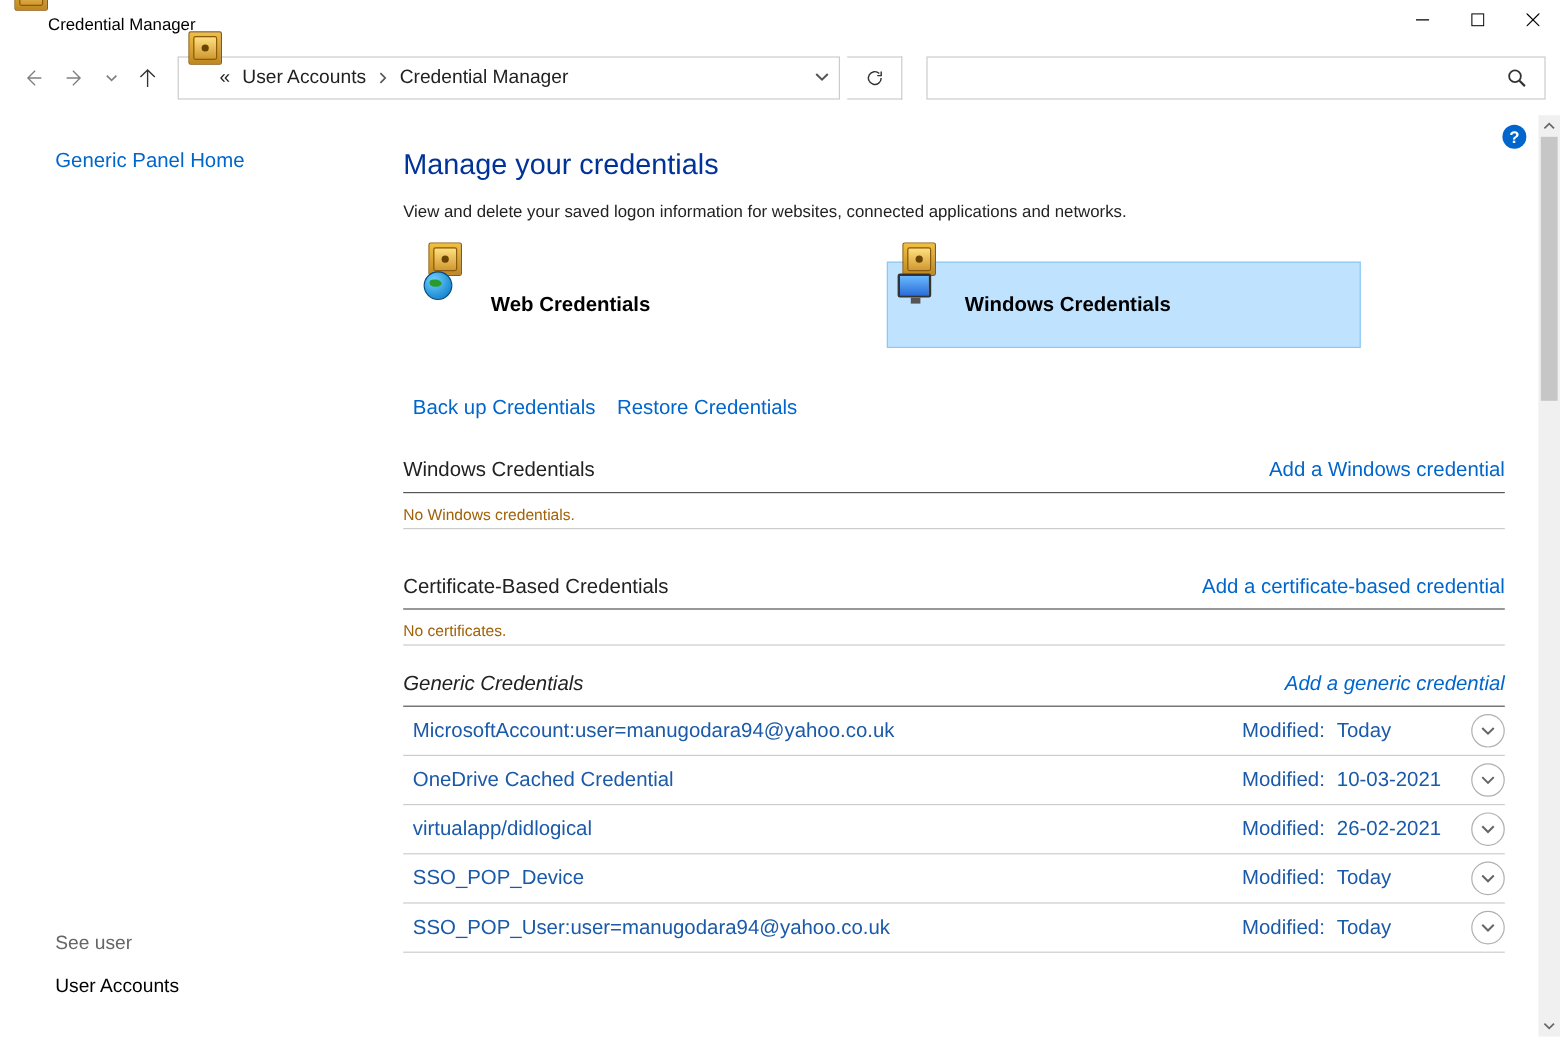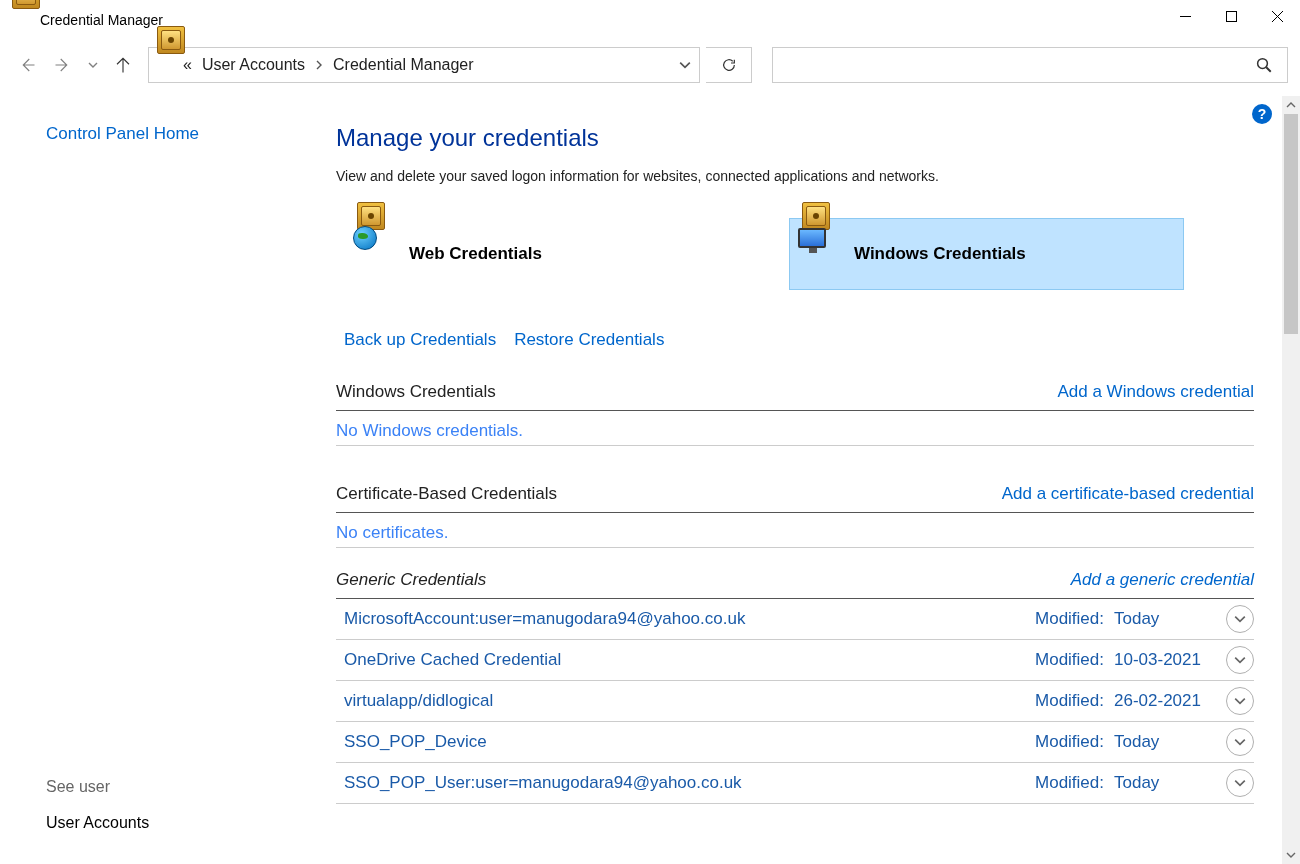--- a/index.html
+++ b/index.html
@@ -76,21 +76,21 @@
   .sidebar .see-also-link { position:absolute; bottom:32px; left:46px; color:#000; font-size:16px;}
 
   .main {
     flex:1;
     padding: 28px 46px 0 26px;
     overflow:hidden;
   }
   .page-title { color:#003399; font-size:24px; font-weight:400; margin:0 0 16px 0;}
   .page-desc  { font-size:14px; color:#222; margin-bottom:34px;}
 
-  .cred-type-row { display:flex; gap:50px; margin-bottom:40px; padding-left:8px;}
+  .cred-type-row { display:flex; margin-bottom:40px; padding-left:8px;}
   .cred-type {
     width:395px; height:72px;
     display:flex; align-items:center;
     padding-left:10px; gap:6px;
     border:1px solid transparent;
   }
   .cred-type.selected { background:#bfe3ff; border:1px solid #8cc9f2;}
   .cred-type .label { font-weight:600; font-size:17px;}
   .cred-type-icon { width:48px; height:48px; position:relative;}
 
@@ -98,21 +98,21 @@
   .action-links a { color:#0066cc; text-decoration:none; font-size:17px;}
 
   .section-head {
     display:flex; justify-content:space-between; align-items:flex-end;
     border-bottom:1px solid #555;
     padding: 4px 0 8px 0;
     margin-top:18px;
   }
   .section-head .name { font-size:17px; color:#222;}
   .section-head a { color:#0066cc; text-decoration:none; font-size:17px;}
-  .empty-msg { font-size:17px; color:#3b82f6; padding:10px 0 4px 0; border-bottom:1px solid #ccc;}
+  .empty-msg { font-size:13px; color:#a16207; padding:10px 0 4px 0; border-bottom:1px solid #ccc;}
 
   .cred-row {
     display:flex; align-items:center;
     border-bottom:1px solid #ccc;
     padding:6px 0 6px 8px;
     font-size:17px;
   }
   .cred-row .cred-name { flex:1; color:#1a5aa8;}
   .cred-row .mod-label { color:#1a5aa8; margin-right:10px;}
   .cred-row .mod-date  { color:#1a5aa8; width:110px;}
@@ -255,21 +255,21 @@
         <circle cx="10" cy="10" r="6.5" fill="none" stroke="#333" stroke-width="2"></circle>
         <line x1="15" y1="15" x2="21" y2="21" stroke="#333" stroke-width="2.5"></line>
       </svg>
   </div>
 </div>
 
 <div class="body">
   <div class="help-btn">?</div>
 
   <div class="sidebar">
-    <a href="#" class="primary">Control Panel Home</a>
+    <a href="#" class="primary">Generic Panel Home</a>
     <div class="see-also">See user</div>
     <div class="see-also-link">User Accounts</div>
   </div>
 
   <div class="main">
     <h1 class="page-title">Manage your credentials</h1>
     <div class="page-desc">View and delete your saved logon information for websites, connected applications and networks.</div>
 
     <div class="cred-type-row">
       <div class="cred-type">

